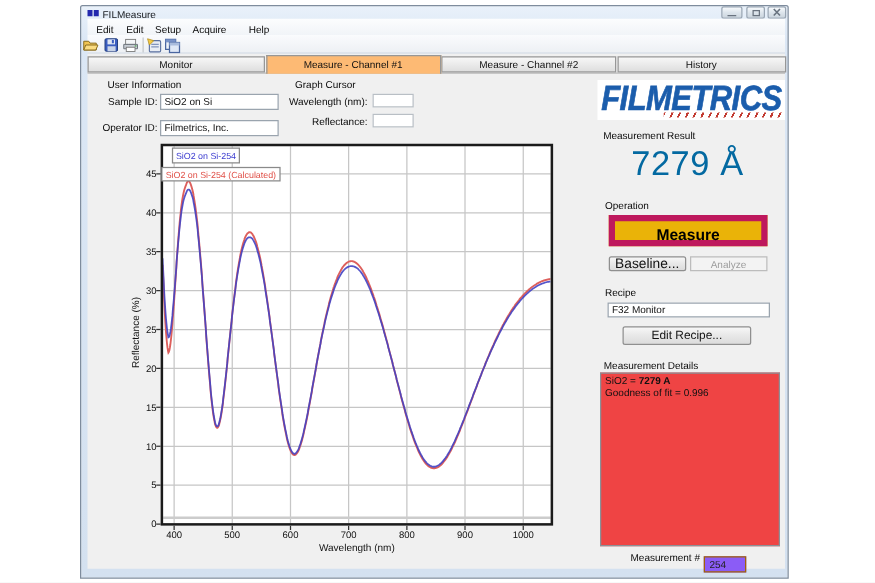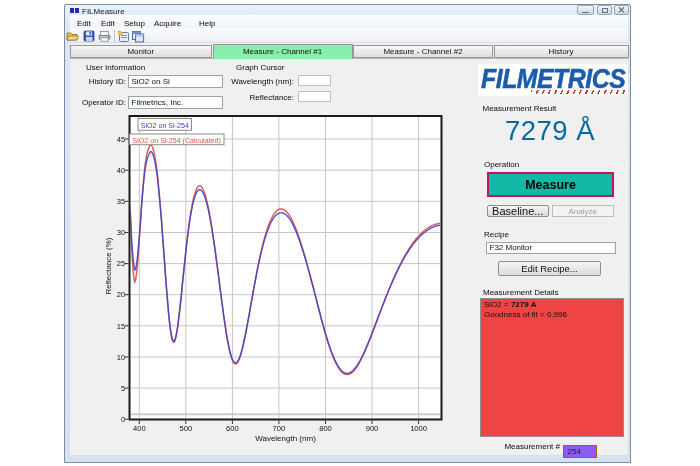--- a/index.html
+++ b/index.html
@@ -63,24 +63,24 @@
     <rect x="1.5" y="1.5" width="8" height="8" fill="#eef2f8" stroke="#4a66a0" stroke-width="1"></rect>
     <rect x="1.5" y="1.5" width="8" height="2.4" fill="#7a93c8"></rect>
     <rect x="4.6" y="4" width="8" height="8" fill="#dfe8f6" stroke="#4a66a0" stroke-width="1"></rect>
     <rect x="4.6" y="4" width="8" height="2.4" fill="#a9bcdd"></rect>
   </svg>
 
 <div class="abs" style="left:70px;top:57.5px;width:558px;height:1px;background:#b9b9b9"></div>
 <div class="abs" style="left:69.5px;top:45px;width:142.5px;height:13px;background:linear-gradient(#f7f7f7,#dedede);border:1px solid #979797;font-size:8px;color:#111;text-align:center;line-height:12px">Monitor</div>
 <div class="abs" style="left:353px;top:45px;width:140px;height:13px;background:linear-gradient(#f7f7f7,#dedede);border:1px solid #979797;font-size:8px;color:#111;text-align:center;line-height:12px">Measure - Channel #2</div>
 <div class="abs" style="left:493.5px;top:45px;width:135px;height:13px;background:linear-gradient(#f7f7f7,#dedede);border:1px solid #979797;font-size:8px;color:#111;text-align:center;line-height:12px">History</div>
-<div class="abs" style="left:212.5px;top:43.5px;width:140px;height:15px;background:#86efac;border:1px solid #979797;border-bottom:none;font-size:8px;color:#111;text-align:center;line-height:13px">Measure - Channel #1</div>
+<div class="abs" style="left:212.5px;top:43.5px;width:140px;height:15px;background:#fdba74;border:1px solid #979797;border-bottom:none;font-size:8px;color:#111;text-align:center;line-height:13px">Measure - Channel #1</div>
 
 <div class="lbl" style="left:86px;top:62.5px">User Information</div>
-<div class="lbl" style="left:80px;top:77px;width:46px;text-align:right">History ID:</div>
+<div class="lbl" style="left:80px;top:77px;width:46px;text-align:right">Sample ID:</div>
 <div class="fld" style="left:127.5px;top:74.5px;width:95px;height:13.5px;line-height:12px">SiO2 on Si</div>
 <div class="lbl" style="left:80px;top:98px;width:46px;text-align:right">Operator ID:</div>
 <div class="fld" style="left:127.5px;top:95.5px;width:95px;height:13.5px;line-height:12px">Filmetrics, Inc.</div>
 <div class="lbl" style="left:236px;top:62.5px">Graph Cursor</div>
 <div class="lbl" style="left:230px;top:77px;width:64px;text-align:right">Wavelength (nm):</div>
 <div class="fld" style="left:297.5px;top:75px;width:33px;height:11px;border-color:#b9bfc5"></div>
 <div class="lbl" style="left:230px;top:93px;width:64px;text-align:right">Reflectance:</div>
 <div class="fld" style="left:297.5px;top:91px;width:33px;height:11px;border-color:#b9bfc5"></div>
 
 <svg width="360" height="338" viewBox="0 0 360 338" style="position:absolute;left:100px;top:108px">
@@ -153,21 +153,21 @@
 <rect x="29.5" y="26" width="94.5" height="10.7" fill="#fff" stroke="#8a8a8a"></rect>
 <text x="76.7" y="34.6" text-anchor="middle" font-family="Liberation Sans, sans-serif" font-size="7.1px" fill="#e05048">SiO2 on Si-254 (Calculated)</text>
 </svg>
 
 <div class="abs" style="left:477.5px;top:64px;width:150px;height:32px;background:#fff"></div>
 <div class="abs" style="left:480.5px;top:63.8px;width:146px;height:31px;overflow:visible;font-style:italic;font-weight:bold;font-size:28px;color:#1b5dac;-webkit-text-stroke:0.55px #1b5dac;transform:scaleX(0.885);transform-origin:0 0;line-height:29px;letter-spacing:-0.5px">FILMETRICS</div>
 <div class="abs" style="left:531px;top:89.5px;width:95px;height:4.5px;background:repeating-linear-gradient(115deg,#c2392f 0,#c2392f 1.5px,rgba(0,0,0,0) 1.5px,rgba(0,0,0,0) 5.6px)"></div>
 <div class="lbl" style="left:482.5px;top:104px">Measurement Result</div>
 <div class="abs" style="left:460px;top:116px;width:180px;text-align:center;font-size:27.5px;line-height:30px;letter-spacing:0.5px;color:#0369a1">7279 Å</div>
 <div class="lbl" style="left:484px;top:160px">Operation</div>
-<div class="abs" style="left:487px;top:172px;width:127px;height:24.5px;background:#14b8a6;border:2px solid #be185d;text-align:center;font-weight:bold;font-size:12.5px;line-height:23px;color:#000">Measure</div>
+<div class="abs" style="left:487px;top:172px;width:127px;height:24.5px;background:#eab308;border:5px solid #be185d;text-align:center;font-weight:bold;font-size:12.5px;line-height:23px;color:#000">Measure</div>
 <div class="btn" style="left:487px;top:204.5px;width:61.5px;height:12px;line-height:11px;font-size:11px">Baseline...</div>
 <div class="abs" style="left:551.5px;top:204.5px;width:62.5px;height:12px;background:#f3f3f3;border:1px solid #bcbcbc;text-align:center;font-size:8px;line-height:11px;color:#9d9d9d">Analyze</div>
 <div class="lbl" style="left:484px;top:229.5px">Recipe</div>
 <div class="fld" style="left:485.5px;top:242px;width:130.5px;height:11.5px;line-height:10.5px">F32 Monitor</div>
 <div class="btn" style="left:498px;top:261px;width:103px;height:15px;font-size:9.5px;line-height:14px">Edit Recipe...</div>
 <div class="lbl" style="left:483px;top:287.5px">Measurement Details</div>
 <div class="abs" style="left:480px;top:297.5px;width:143.5px;height:139.5px;background:#ef4444;border:1px solid #8a9097;font-size:8px;color:#111;padding:1.5px 0 0 3px;line-height:10px">SiO2 = <b>7279 A</b><br>Goodness of fit = 0.996</div>
 <div class="lbl" style="left:480px;top:442px;width:80px;text-align:right">Measurement #</div>
 <div class="abs" style="left:562.5px;top:445px;width:34px;height:12.5px;background:#8b5cf6;border:1px solid #a16207;font-size:8px;line-height:11px;color:#222;padding-left:4px">254</div>
 

